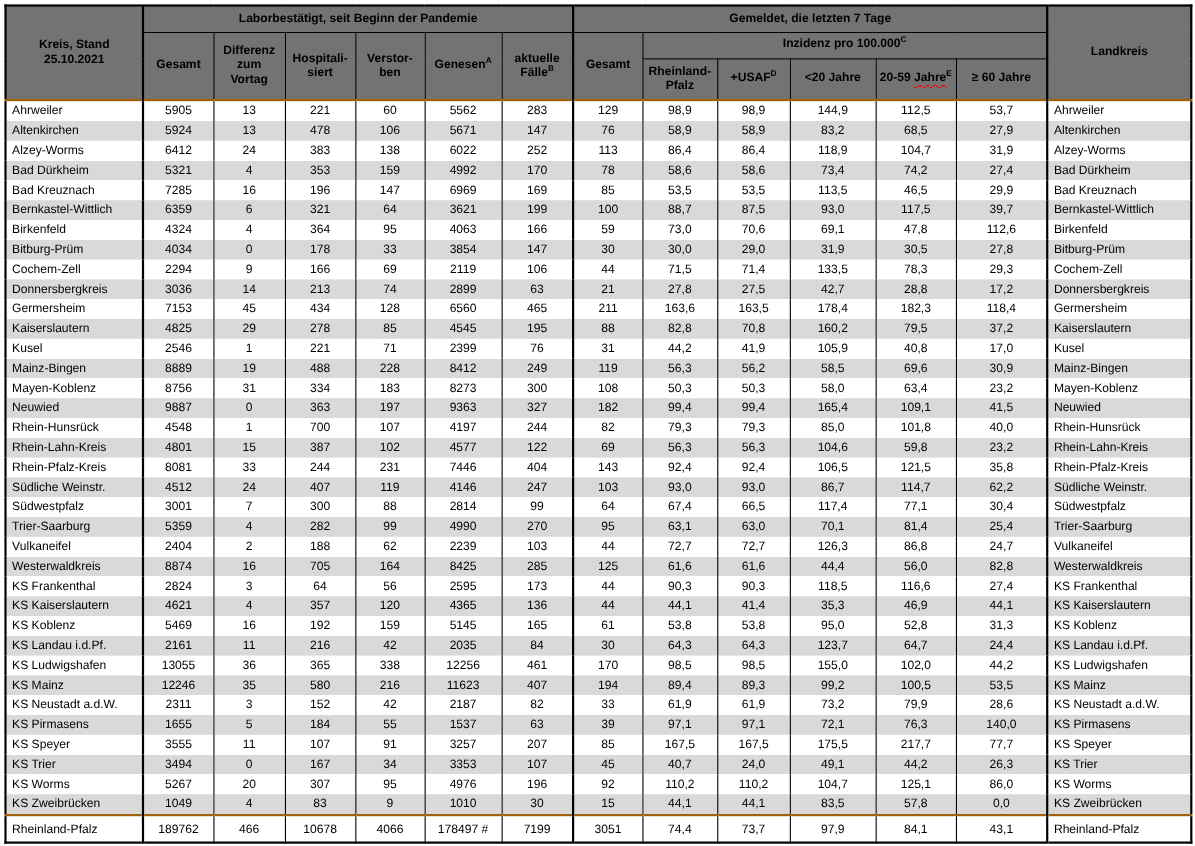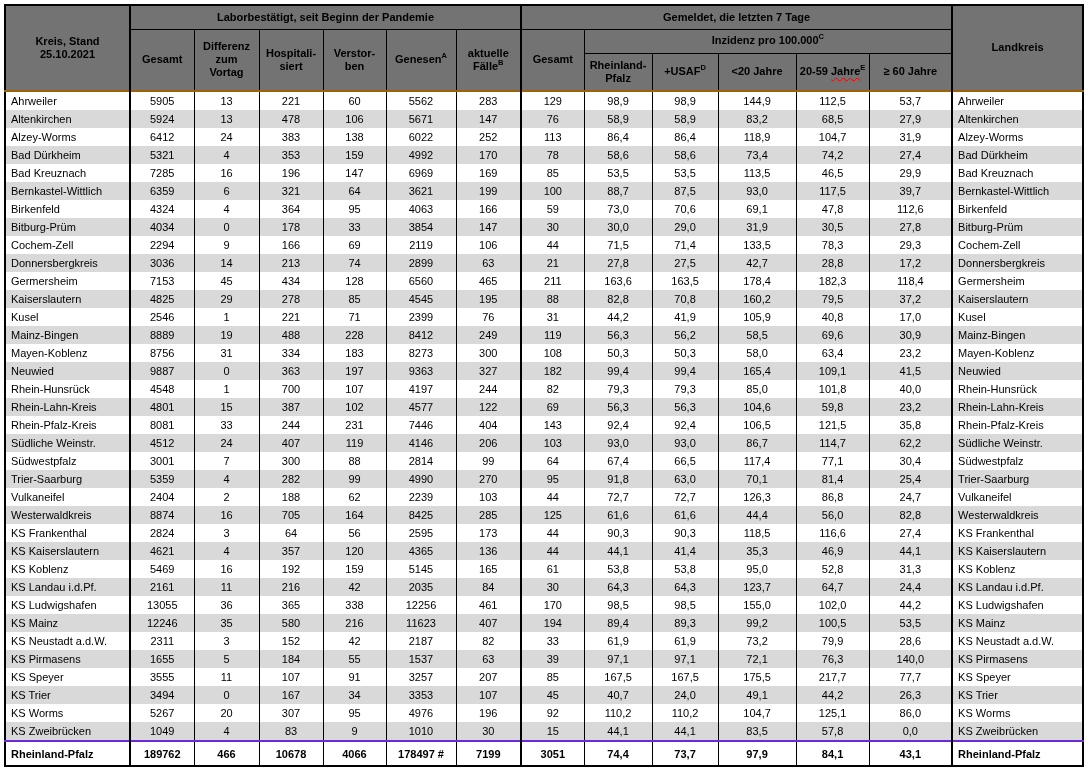--- a/index.html
+++ b/index.html
@@ -8,21 +8,21 @@
   table{border-collapse:collapse;border:2px solid #000;table-layout:fixed;width:1078px;}
   th{background:#737373;font-weight:bold;font-size:11px;line-height:1.2;
      border:1px solid #000;text-align:center;vertical-align:middle;
      white-space:pre-line;padding:1px 2px;}
   td{font-size:11px;border-left:1px solid #000;border-right:1px solid #000;
      border-top:none;border-bottom:none;text-align:center;vertical-align:middle;
      height:18px;padding:0 3px;overflow:hidden;white-space:nowrap;}
   tr.h1{height:24px;} tr.h2{height:24px;} tr.h3{height:38px;}
   tbody tr.shaded td{background:#d9d9d9;}
   tbody tr:first-child td{border-top:2px solid #a16207;}
-  tfoot td{border-top:2px solid #6d28d9;font-weight:bold;height:23px;}
+  tfoot td{border-top:2px solid #a16207;font-weight:normal;height:23px;}
   .c-name{text-align:left;padding-left:5px;}
   .thick-l{border-left:2px solid #000;}
   sup{font-size:7.5px;vertical-align:super;line-height:0;}
   .wavy{text-decoration-line:underline;text-decoration-style:wavy;
         text-decoration-color:#ff0000;text-decoration-thickness:1px;
         text-underline-offset:2px;}
 </style>
 </head>
 <body>
 
@@ -381,21 +381,21 @@
           <td>35,8</td>
           <td class="c-name thick-l">Rhein-Pfalz-Kreis</td>
         </tr>
         <tr class="shaded">
           <td class="c-name">Südliche Weinstr.</td>
           <td class="thick-l">4512</td>
           <td>24</td>
           <td>407</td>
           <td>119</td>
           <td>4146</td>
-          <td>206</td>
+          <td>247</td>
           <td class="thick-l">103</td>
           <td>93,0</td>
           <td>93,0</td>
           <td>86,7</td>
           <td>114,7</td>
           <td>62,2</td>
           <td class="c-name thick-l">Südliche Weinstr.</td>
         </tr>
         <tr>
           <td class="c-name">Südwestpfalz</td>
@@ -415,21 +415,21 @@
         </tr>
         <tr class="shaded">
           <td class="c-name">Trier-Saarburg</td>
           <td class="thick-l">5359</td>
           <td>4</td>
           <td>282</td>
           <td>99</td>
           <td>4990</td>
           <td>270</td>
           <td class="thick-l">95</td>
-          <td>91,8</td>
+          <td>63,1</td>
           <td>63,0</td>
           <td>70,1</td>
           <td>81,4</td>
           <td>25,4</td>
           <td class="c-name thick-l">Trier-Saarburg</td>
         </tr>
         <tr>
           <td class="c-name">Vulkaneifel</td>
           <td class="thick-l">2404</td>
           <td>2</td>

